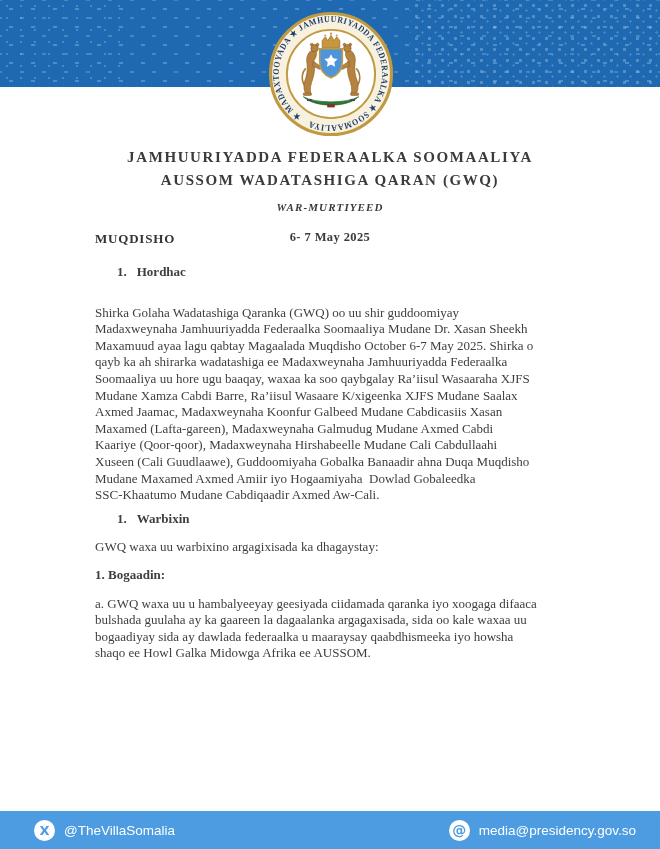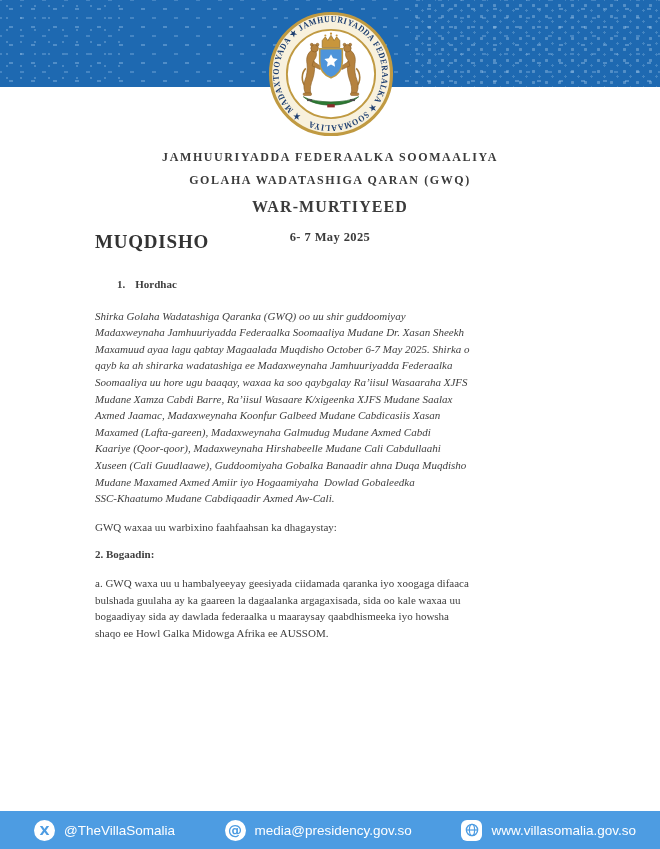--- a/index.html
+++ b/index.html
@@ -28,37 +28,37 @@
   }
   .band-swirl-left{
     position:absolute;top:0;left:0;width:120px;height:87px;
     background-image:radial-gradient(circle 1.8px at center, rgba(185,215,240,.28) 70%, transparent 75%);
     background-size:14px 12px;
   }
   
   .seal{position:absolute;left:268px;top:11px;width:126px;height:126px;}
   
   .titleblock{position:absolute;top:149px;left:0;right:0;text-align:center;color:#3b3b3b;}
-  .t-main{font-size:12px;font-weight:bold;letter-spacing:1.6px;line-height:16px;margin:0 0 7px 0;}
-  .t-sub{font-size:16px;font-weight:bold;letter-spacing:1.1px;line-height:14px;margin:12px 0 16px 0;}
+  .t-main{font-size:15px;font-weight:bold;letter-spacing:1.6px;line-height:16px;margin:0 0 7px 0;}
+  .t-sub{font-size:11px;font-weight:bold;letter-spacing:1.1px;line-height:14px;margin:12px 0 16px 0;font-style:italic;}
   .t-date{font-size:12.5px;font-weight:bold;letter-spacing:.4px;line-height:14px;margin:14px 0 0 0;}
   .city{
-    position:absolute;left:95px;top:231px;font-size:19px;font-weight:bold;
+    position:absolute;left:95px;top:231px;font-size:13px;font-weight:bold;
     letter-spacing:.8px;color:#333333;
   }
   
   .content{
-    position:absolute;left:95px;top:276px;width:565px;
-    color:#3e3e3e;font-size:11px;line-height:16.6px;
+    position:absolute;left:95px;top:264px;width:565px;
+    color:#3e3e3e;font-size:13px;line-height:16.6px;
   }
   .h{font-weight:bold;margin:0 0 0 22px;white-space:pre;}
   .h .num{margin-right:10px;}
   .h0{font-weight:bold;margin-top:11px;white-space:pre;}
   .p{white-space:pre;margin:0;margin-top:12px;}
-  .p.first{margin-top:15px;font-style:italic;}
+  .p.first{margin-top:24px;}
   
   .footer{
     position:absolute;left:0;right:0;bottom:0;height:38px;background:#4D9CE2;
     display:flex;align-items:center;justify-content:space-between;
     padding:0 24px 0 34px;box-sizing:border-box;
     font-family:"Liberation Sans", sans-serif;color:#ffffff;font-size:13.5px;
   }
   .fitem{display:flex;align-items:center;gap:9px;cursor:pointer;}
   .ficon{
     width:21px;height:21px;background:#ffffff;color:#4D9CE2;border-radius:50%;
@@ -126,68 +126,59 @@
         <path d="M56,136 C75,154 125,154 144,136 C125,147 75,147 56,136 Z" fill="#2D7A33" stroke="#205A24" stroke-width="1"></path>
         <path d="M94,148 h12 v5 h-12 z" fill="#8A2B2B"></path>
         <rect x="62" y="140" width="8" height="3" fill="#4a4a4a"></rect>
         <rect x="130" y="140" width="8" height="3" fill="#4a4a4a"></rect>
       </g>
     </g>
   </svg>
 
   <div class="titleblock">
     <div class="t-main">JAMHUURIYADDA FEDERAALKA SOOMAALIYA</div>
-    <div class="t-main">GOLAHA WADATASHIGA QARAN (GWQ)</div>
+    <div class="t-main">AUSSOM WADATASHIGA QARAN (GWQ)</div>
     <div class="t-sub">WAR-MURTIYEED</div>
     <div class="t-date">6- 7 May 2025</div>
   </div>
   <div class="city">MUQDISHO</div>
 
   <div class="content">
     <div class="h"><span class="num">1.</span><span>Hordhac</span></div>
     <p class="p first">Shirka Golaha Wadatashiga Qaranka (GWQ) oo uu shir guddoomiyay
 Madaxweynaha Jamhuuriyadda Federaalka Soomaaliya Mudane Dr. Xasan Sheekh
 Maxamuud ayaa lagu qabtay Magaalada Muqdisho October 6-7 May 2025. Shirka o
 qayb ka ah shirarka wadatashiga ee Madaxweynaha Jamhuuriyadda Federaalka
 Soomaaliya uu hore ugu baaqay, waxaa ka soo qaybgalay Ra’iisul Wasaaraha XJFS
 Mudane Xamza Cabdi Barre, Ra’iisul Wasaare K/xigeenka XJFS Mudane Saalax
 Axmed Jaamac, Madaxweynaha Koonfur Galbeed Mudane Cabdicasiis Xasan
 Maxamed (Lafta-gareen), Madaxweynaha Galmudug Mudane Axmed Cabdi
 Kaariye (Qoor-qoor), Madaxweynaha Hirshabeelle Mudane Cali Cabdullaahi
 Xuseen (Cali Guudlaawe), Guddoomiyaha Gobalka Banaadir ahna Duqa Muqdisho
 Mudane Maxamed Axmed Amiir iyo Hogaamiyaha  Dowlad Gobaleedka
 SSC-Khaatumo Mudane Cabdiqaadir Axmed Aw-Cali.</p>
 
-    <p class="p">GWQ waxaa uu warbixino faahfaahsan ka dhagaystay:</p>
+    <div class="h" style="margin-top:7px;"><span class="num">1.</span><span>Warbixin</span></div>
+    <p class="p">GWQ waxa uu warbixino argagixisada ka dhagaystay:</p>
 
-    <div class="h0">2. Bogaadin:</div>
+    <div class="h0">1. Bogaadin:</div>
     <p class="p">a. GWQ waxa uu u hambalyeeyay geesiyada ciidamada qaranka iyo xoogaga difaaca
 bulshada guulaha ay ka gaareen la dagaalanka argagaxisada, sida oo kale waxaa uu
 bogaadiyay sida ay dawlada federaalka u maaraysay qaabdhismeeka iyo howsha
 shaqo ee Howl Galka Midowga Afrika ee AUSSOM.</p>
   </div>
 
   <div class="footer">
     <div class="fitem">
       <span class="ficon">
           <span class="glyph">X</span>
         </span>
       <span>@TheVillaSomalia</span>
     </div>
     <div class="fitem">
       <span class="ficon">
           <span class="glyph at">@</span>
         </span>
       <span>media@presidency.gov.so</span>
     </div>
-    <div class="fitem">
-      <span class="ficon square">
-        <svg width="14" height="14" viewBox="0 0 14 14">
-          <circle cx="7" cy="7" r="5.6" fill="none" stroke="#4D9CE2" stroke-width="1.4"></circle>
-          <ellipse cx="7" cy="7" rx="2.6" ry="5.6" fill="none" stroke="#4D9CE2" stroke-width="1.2"></ellipse>
-          <line x1="1.4" y1="7" x2="12.6" y2="7" stroke="#4D9CE2" stroke-width="1.2"></line>
-        </svg>
-      </span>
-      <span>www.villasomalia.gov.so</span>
-    </div>
   </div>
 
 </div>
 
 </body></html>

